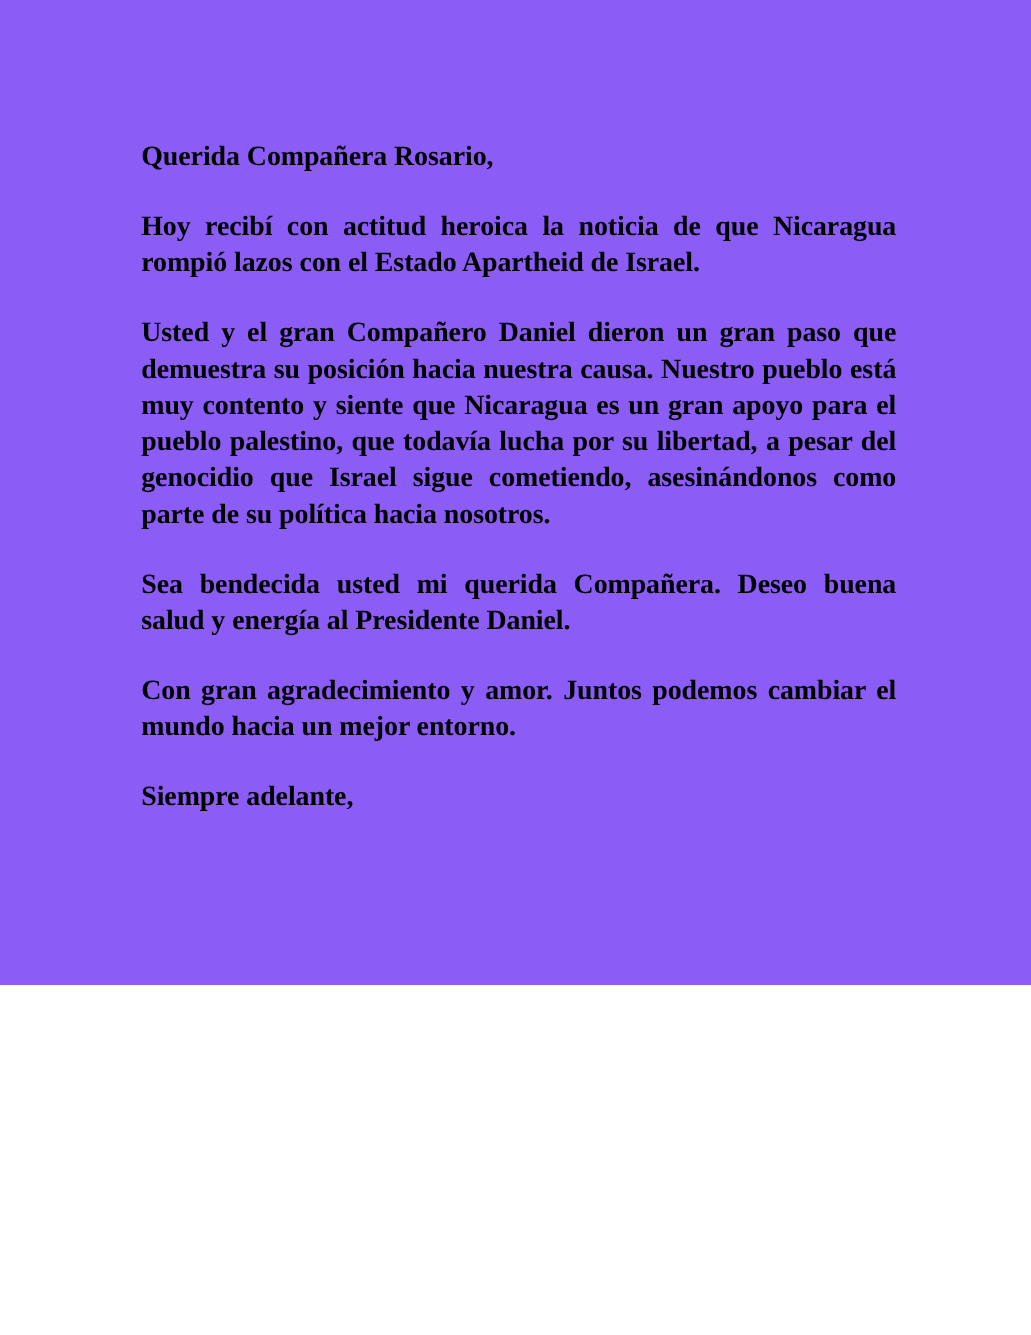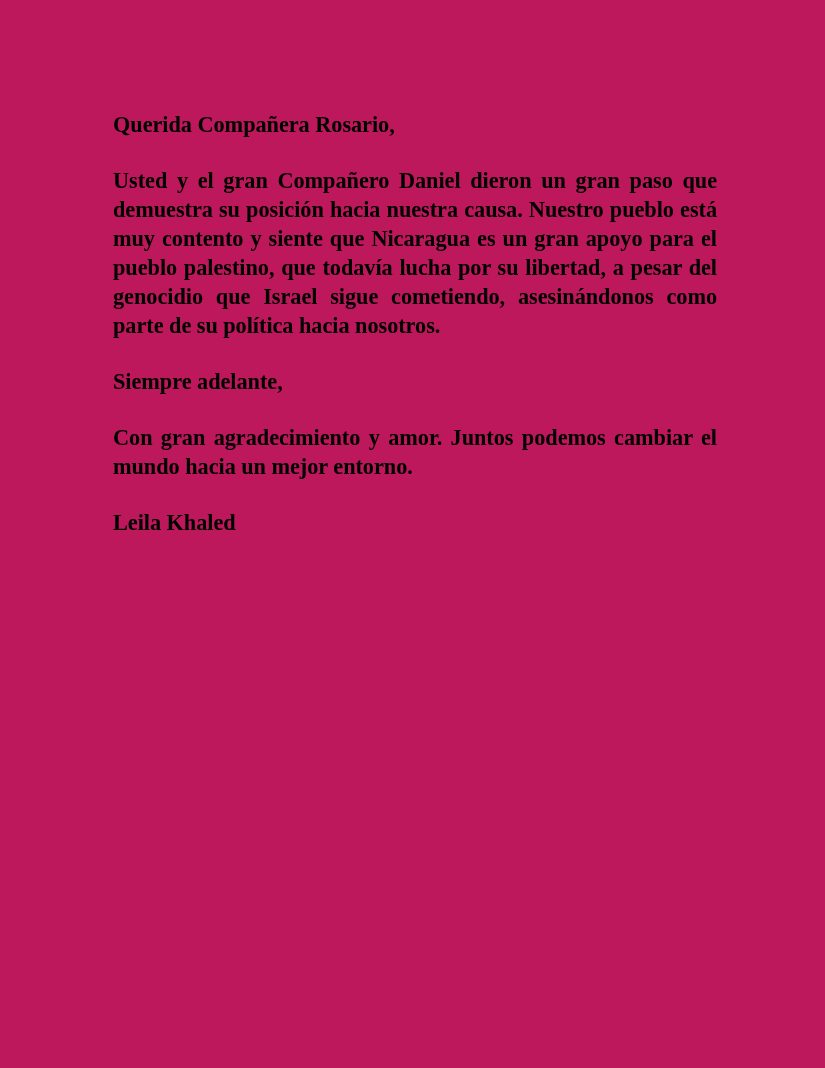--- a/index.html
+++ b/index.html
@@ -5,22 +5,22 @@
 <style>
   html, body {
     margin: 0;
     padding: 0;
     background: #ffffff;
   }
 
   #page {
     position: relative;
     width: 825px;
-    height: 1068px;
-    background: #be185d;
+    height: 788px;
+    background: #8b5cf6;
     overflow: hidden;
     box-sizing: border-box;
   }
 
   #letter-body {
     position: absolute;
     left: 113px;
     top: 110px;
     width: 604px;
   }
@@ -51,25 +51,26 @@
 </head>
 <body>
 
 <div id="page">
   <div id="letter-body">
 
     <p class="para single-line">Querida Compañera Rosario,</p>
 
 
 
+    <p class="para">Hoy recibí con actitud heroica la noticia de que Nicaragua rompió lazos con el Estado Apartheid de Israel.</p>
 
     <p class="para">Usted y el gran Compañero Daniel dieron un gran paso que demuestra su posición hacia nuestra causa. Nuestro pueblo está muy contento y siente que Nicaragua es un gran apoyo para el pueblo palestino, que todavía lucha por su libertad, a pesar del genocidio que Israel sigue cometiendo, asesinándonos como parte de su política hacia nosotros.</p>
 
 
+    <p class="para">Sea bendecida usted mi querida Compañera. Deseo buena salud y energía al Presidente Daniel.</p>
+
+    <p class="para">Con gran agradecimiento y amor. Juntos podemos cambiar el mundo hacia un mejor entorno.</p>
 
     <p class="para single-line">Siempre adelante,</p>
 
-    <p class="para">Con gran agradecimiento y amor. Juntos podemos cambiar el mundo hacia un mejor entorno.</p>
-
-    <p class="para single-line">Leila Khaled</p>
 
   </div>
 </div>
 
 </body></html>

